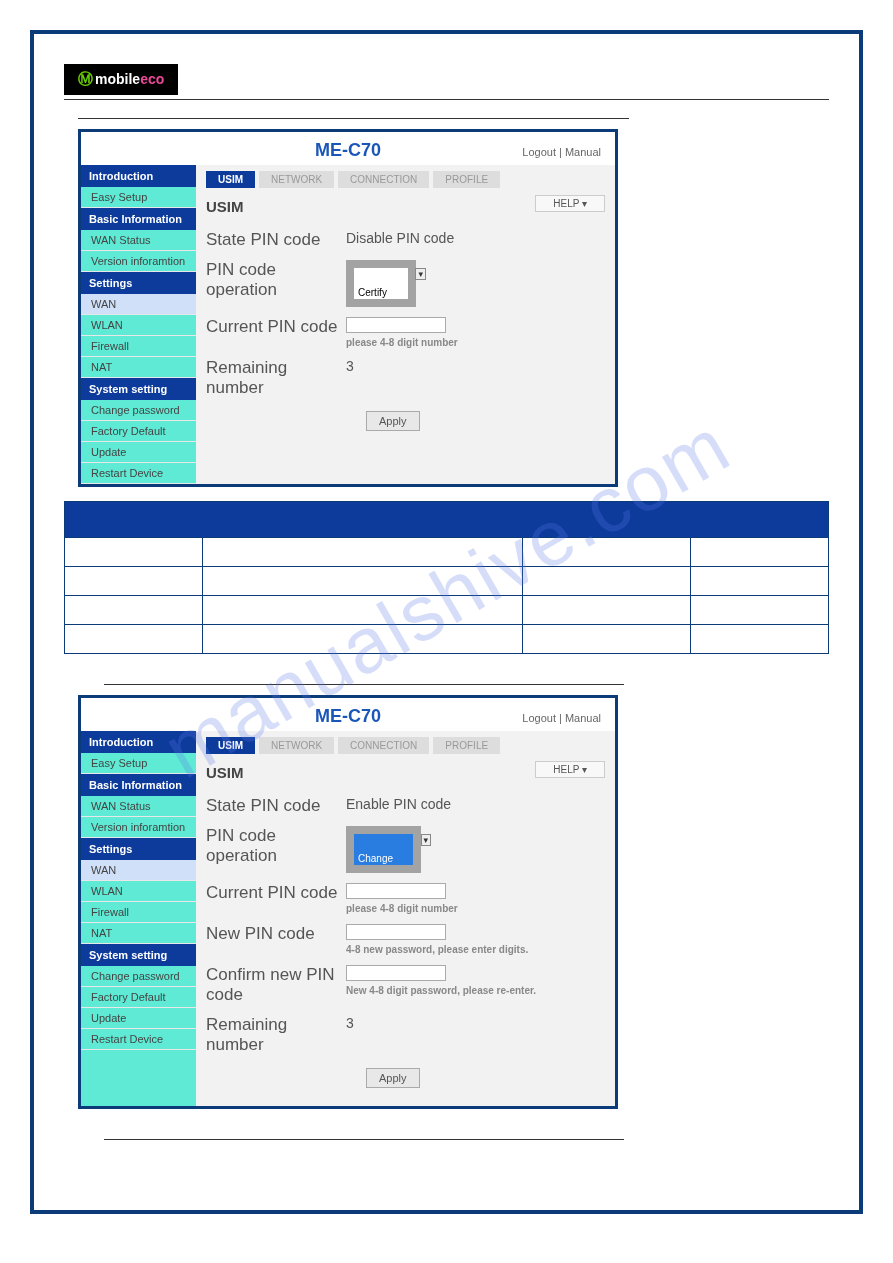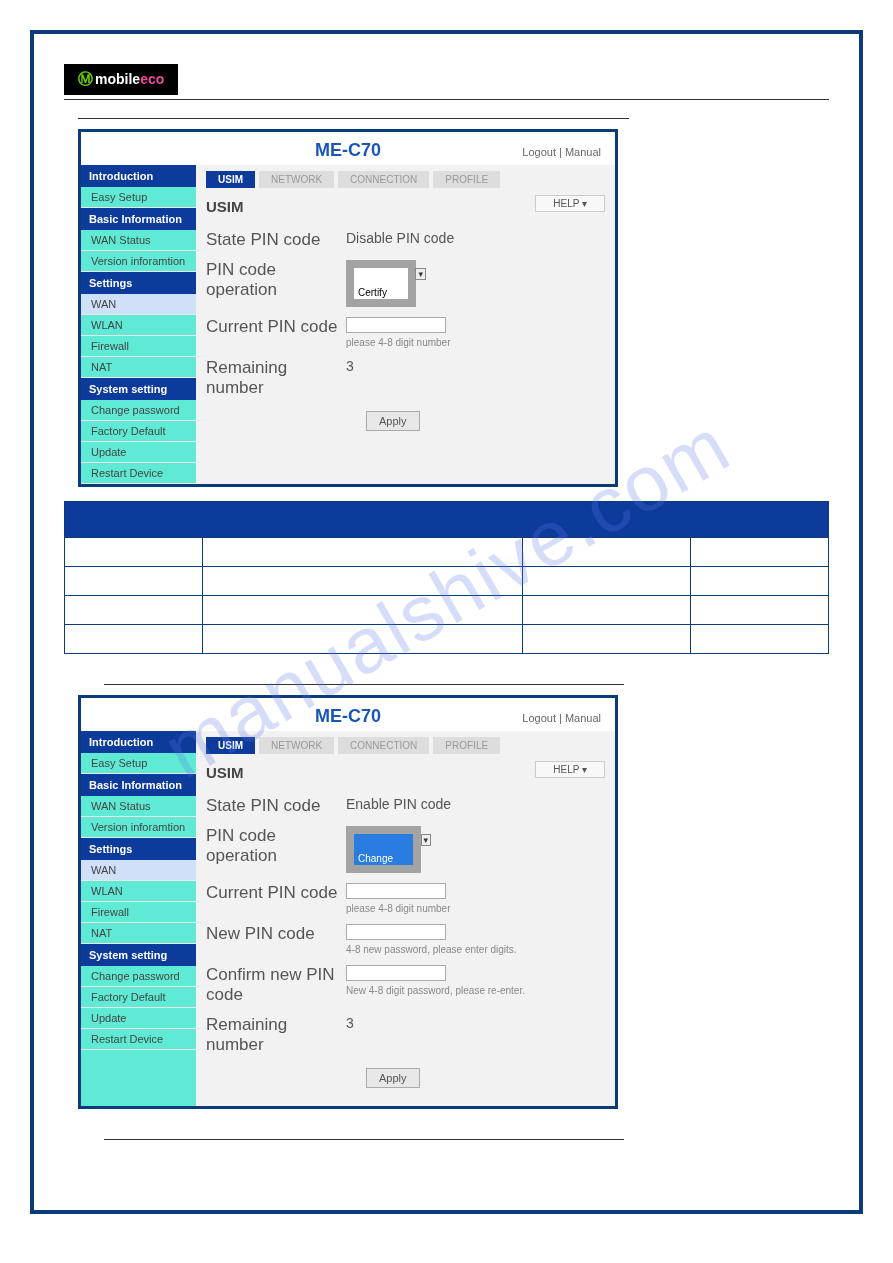--- a/index.html
+++ b/index.html
@@ -26,21 +26,21 @@
   .tab.active { background: #0c3b9c; color: #fff; font-weight: bold; }
   .help-btn { position: absolute; right: 10px; top: 30px; border: 1px solid #ccc; padding: 2px 17px; font-size: 10px; color: #555; background: #f8f8f8; }
   .ctitle { font-weight: bold; font-size: 15px; color: #444; padding: 4px 0 10px 0; }
   .row { display: flex; padding: 5px 0; align-items: flex-start; }
   .lbl { width: 140px; color: #555; font-size: 17px; }
   .val { color: #555; font-size: 14px; }
   .sel-red { border: 8px solid #a3a3a3; background: #fff; padding: 19px 20px 1px 4px; font-size: 10px; position: relative; display: inline-block; min-width: 70px; }
   .sel-red.blue-inner { background: #2a7de0; color: #fff; }
   .chev { position: absolute; right: -18px; top: 0; border: 1px solid #888; font-size: 9px; padding: 0 2px; background: #eee; color: #333; }
   .txtbox { border: 1px solid #aaa; background: #fff; height: 16px; width: 100px; display: inline-block; }
-  .note { color: #888; font-size: 10px; margin-top: 2px; }
+  .note { color: #888; font-size: 10px; margin-top: 2px; font-weight: bold; }
   .apply-btn { border: 1px solid #aaa; background: #e8e8e8; padding: 3px 12px; color: #555; font-size: 11px; display: inline-block; margin: 8px 2px 8px 160px; }
   .table-wrap { margin: 14px 0; }
   table.info { border-collapse: collapse; width: 100%; }
   table.info td, table.info th { border: 1px solid #0c3b7a; padding: 14px 8px; }
   table.info thead td { background: #0c3b9c; height: 36px; }
   .watermark { position: absolute; top: 48%; left: 50%; transform: translate(-50%,-50%) rotate(-30deg); font-size: 78px; color: rgba(90,120,230,0.25); font-weight: 400; letter-spacing: 2px; pointer-events: none; white-space: nowrap; z-index: 5; }
 </style>
 </head>
 <body>
 

